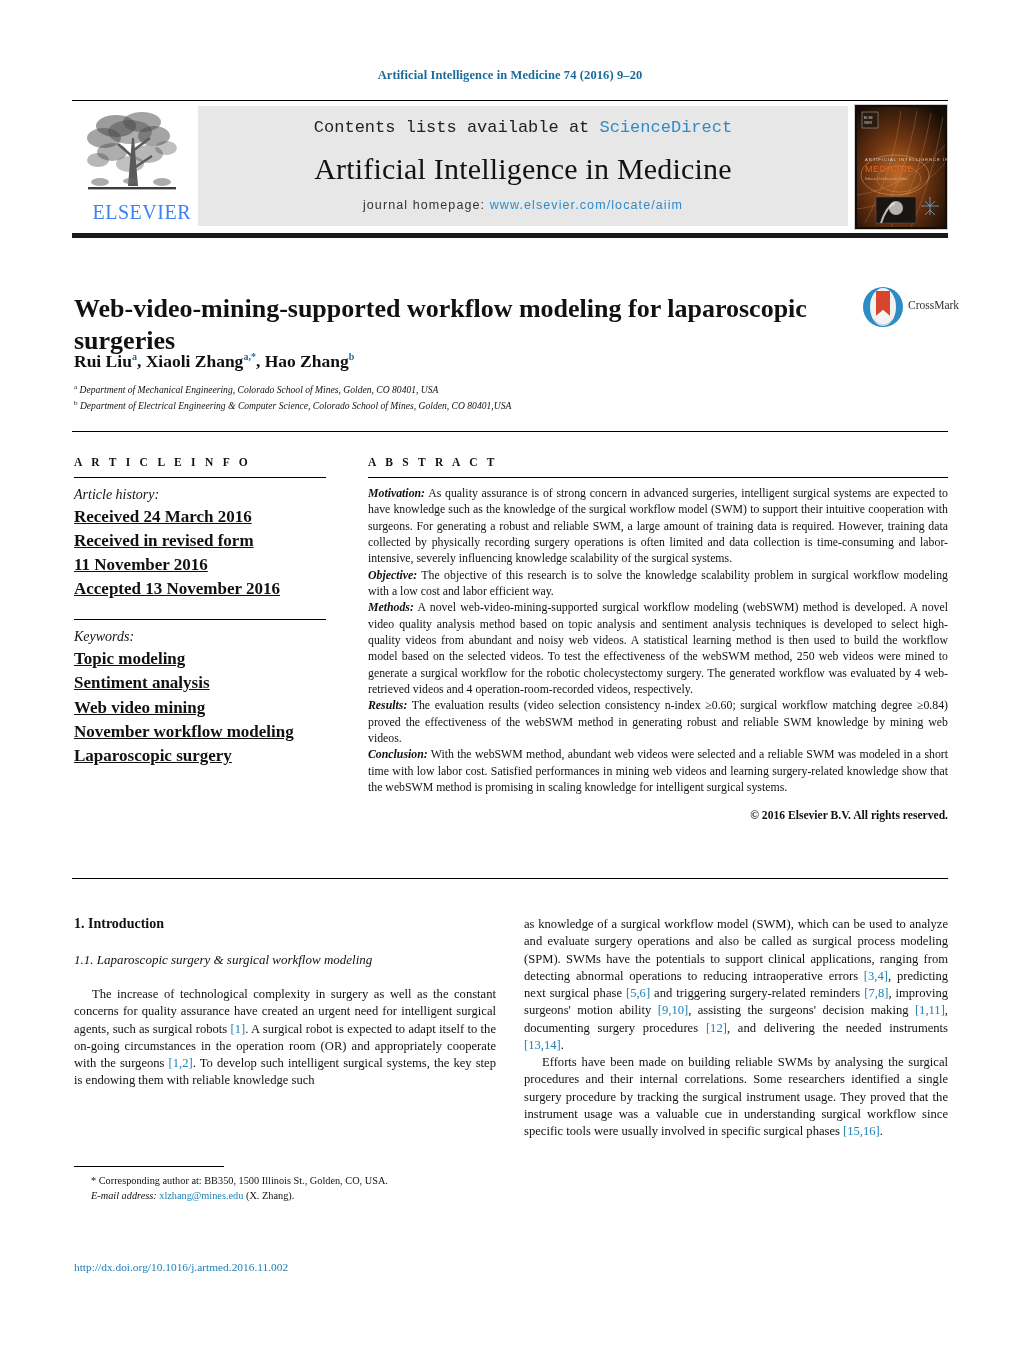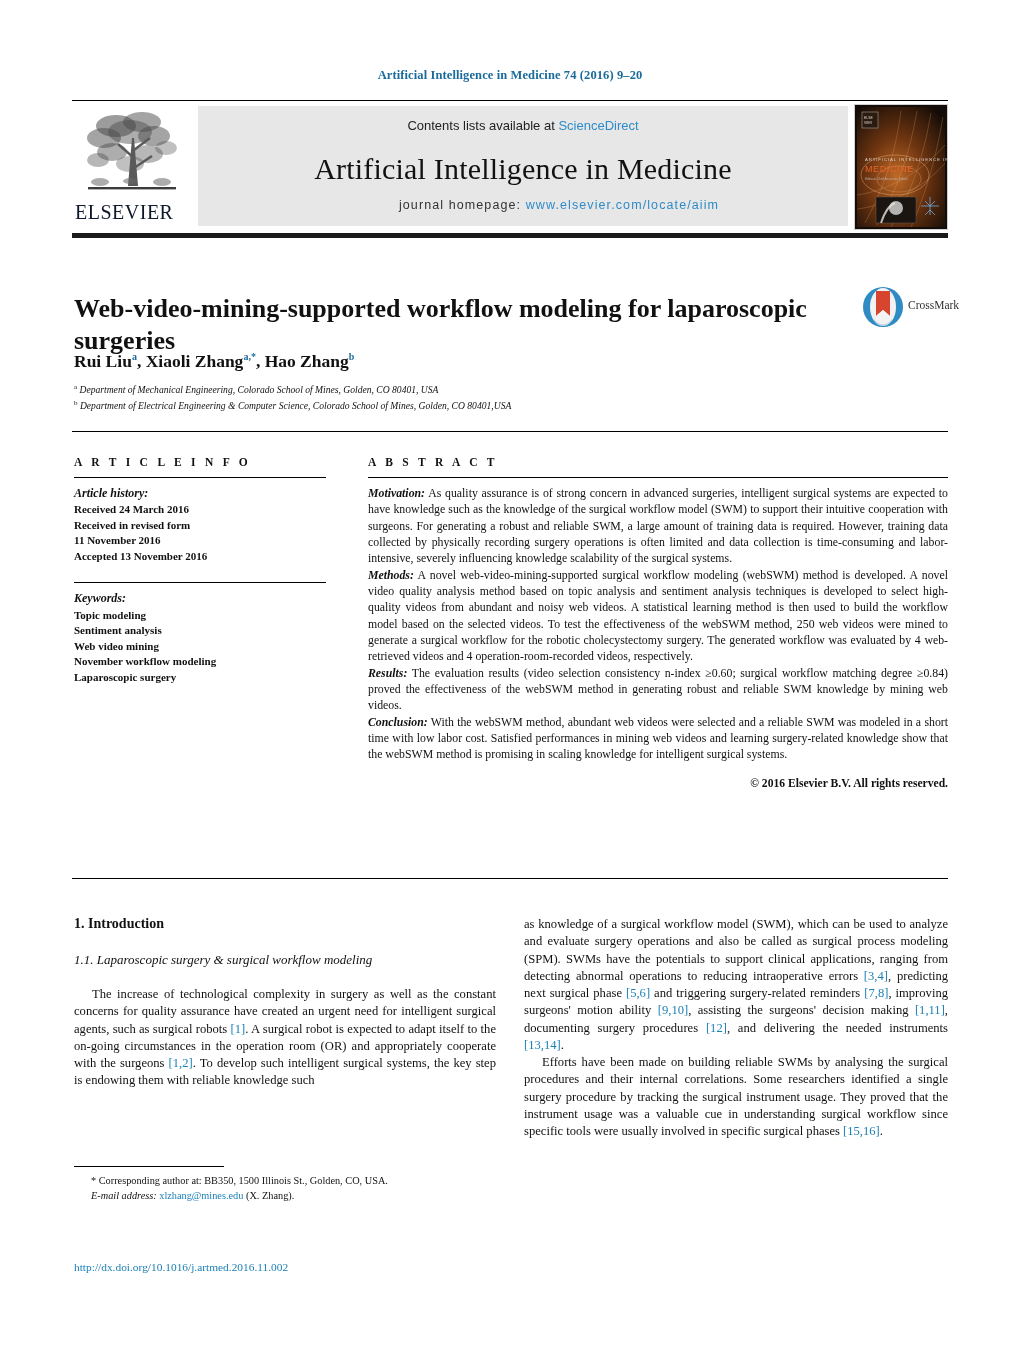--- a/index.html
+++ b/index.html
@@ -63,42 +63,42 @@
     left: 10px;
     top: 4px;
     width: 100px;
     height: 92px;
   }
   .elsevier-word {
     position: absolute;
     left: 3px;
     bottom: 4px;
     width: 116px;
-    text-align: left;
+    text-align: right;
     font-family: "Liberation Serif", serif;
     font-size: 20px;
     letter-spacing: 0.5px;
-    color: #0f172a;
+    color: #3b82f6;
   }
   .masthead-center {
     position: absolute;
     left: 126px;
     top: 2px;
     width: 650px;
     height: 120px;
     background: #e7e7e7;
   }
   .contents-line {
     position: absolute;
     top: 12px;
     left: 0;
     width: 650px;
     text-align: center;
-    font-family: Liberation Sans, sans-serif;
-    font-size: 13px;
+    font-family: Liberation Mono, monospace;
+    font-size: 17px;
     color: #222;
   }
   .contents-line .sd-link {
     color: #2e8bc9;
   }
   .journal-title {
     position: absolute;
     top: 38px;
     left: 0;
     width: 650px;
@@ -112,21 +112,20 @@
   .homepage-line {
     position: absolute;
     top: 92px;
     left: 0;
     width: 650px;
     text-align: center;
     font-family: "Liberation Sans", sans-serif;
     font-size: 12.5px;
     letter-spacing: 1.1px;
     color: #333;
-    padding-left: 36px;
   }
   .homepage-line .hp-url {
     color: #2e8bc9;
   }
   .cover-thumb {
     position: absolute;
     right: 0;
     top: 0;
     width: 92px;
     height: 124px;
@@ -237,31 +236,32 @@
   }
   .thin-rule {
     height: 1px;
     background: #000;
     margin-top: 9px;
     margin-bottom: 7px;
   }
   .hist-label, .kw-label {
     font-family: "Liberation Serif", serif;
     font-style: italic;
-    font-weight: bold;
-    font-size: 12px;
+    font-weight: normal;
+    font-size: 14px;
     line-height: 1.42;
     color: #111;
   }
   .info-line {
     font-family: "Liberation Serif", serif;
     font-weight: bold;
-    font-size: 11px;
+    font-size: 17px;
     line-height: 1.42;
     color: #111;
+    text-decoration: underline;
   }
   .kw-block { margin-top: 0; }
 
   .abs-para {
     font-family: "Liberation Serif", serif;
     font-size: 11.8px;
     line-height: 1.385;
     text-align: justify;
     color: #111;
     margin: 0;
@@ -490,20 +490,21 @@
         <div class="info-line">November workflow modeling</div>
         <div class="info-line">Laparoscopic surgery</div>
       </div>
   </div>
 
   <div class="abs-col">
     <div class="sec-head">A B S T R A C T</div>
     <div class="thin-rule"></div>
     <div id="abstract-body">
         <p class="abs-para"><span class="lead">Motivation:</span> As quality assurance is of strong concern in advanced surgeries, intelligent surgical systems are expected to have knowledge such as the knowledge of the surgical workflow model (SWM) to support their intuitive cooperation with surgeons. For generating a robust and reliable SWM, a large amount of training data is required. However, training data collected by physically recording surgery operations is often limited and data collection is time-consuming and labor-intensive, severely influencing knowledge scalability of the surgical systems.</p>
+        <p class="abs-para"><span class="lead">Objective:</span> The objective of this research is to solve the knowledge scalability problem in surgical workflow modeling with a low cost and labor efficient way.</p>
         <p class="abs-para"><span class="lead">Methods:</span> A novel web-video-mining-supported surgical workflow modeling (webSWM) method is developed. A novel video quality analysis method based on topic analysis and sentiment analysis techniques is developed to select high-quality videos from abundant and noisy web videos. A statistical learning method is then used to build the workflow model based on the selected videos. To test the effectiveness of the webSWM method, 250 web videos were mined to generate a surgical workflow for the robotic cholecystectomy surgery. The generated workflow was evaluated by 4 web-retrieved videos and 4 operation-room-recorded videos, respectively.</p>
         <p class="abs-para"><span class="lead">Results:</span> The evaluation results (video selection consistency n-index ≥0.60; surgical workflow matching degree ≥0.84) proved the effectiveness of the webSWM method in generating robust and reliable SWM knowledge by mining web videos.</p>
         <p class="abs-para"><span class="lead">Conclusion:</span> With the webSWM method, abundant web videos were selected and a reliable SWM was modeled in a short time with low labor cost. Satisfied performances in mining web videos and learning surgery-related knowledge show that the webSWM method is promising in scaling knowledge for intelligent surgical systems.</p>
       </div>
     <div class="copyright">© 2016 Elsevier B.V. All rights reserved.</div>
   </div>
 
   <div class="rule-bottom"></div>
 
   <div class="col-left">

